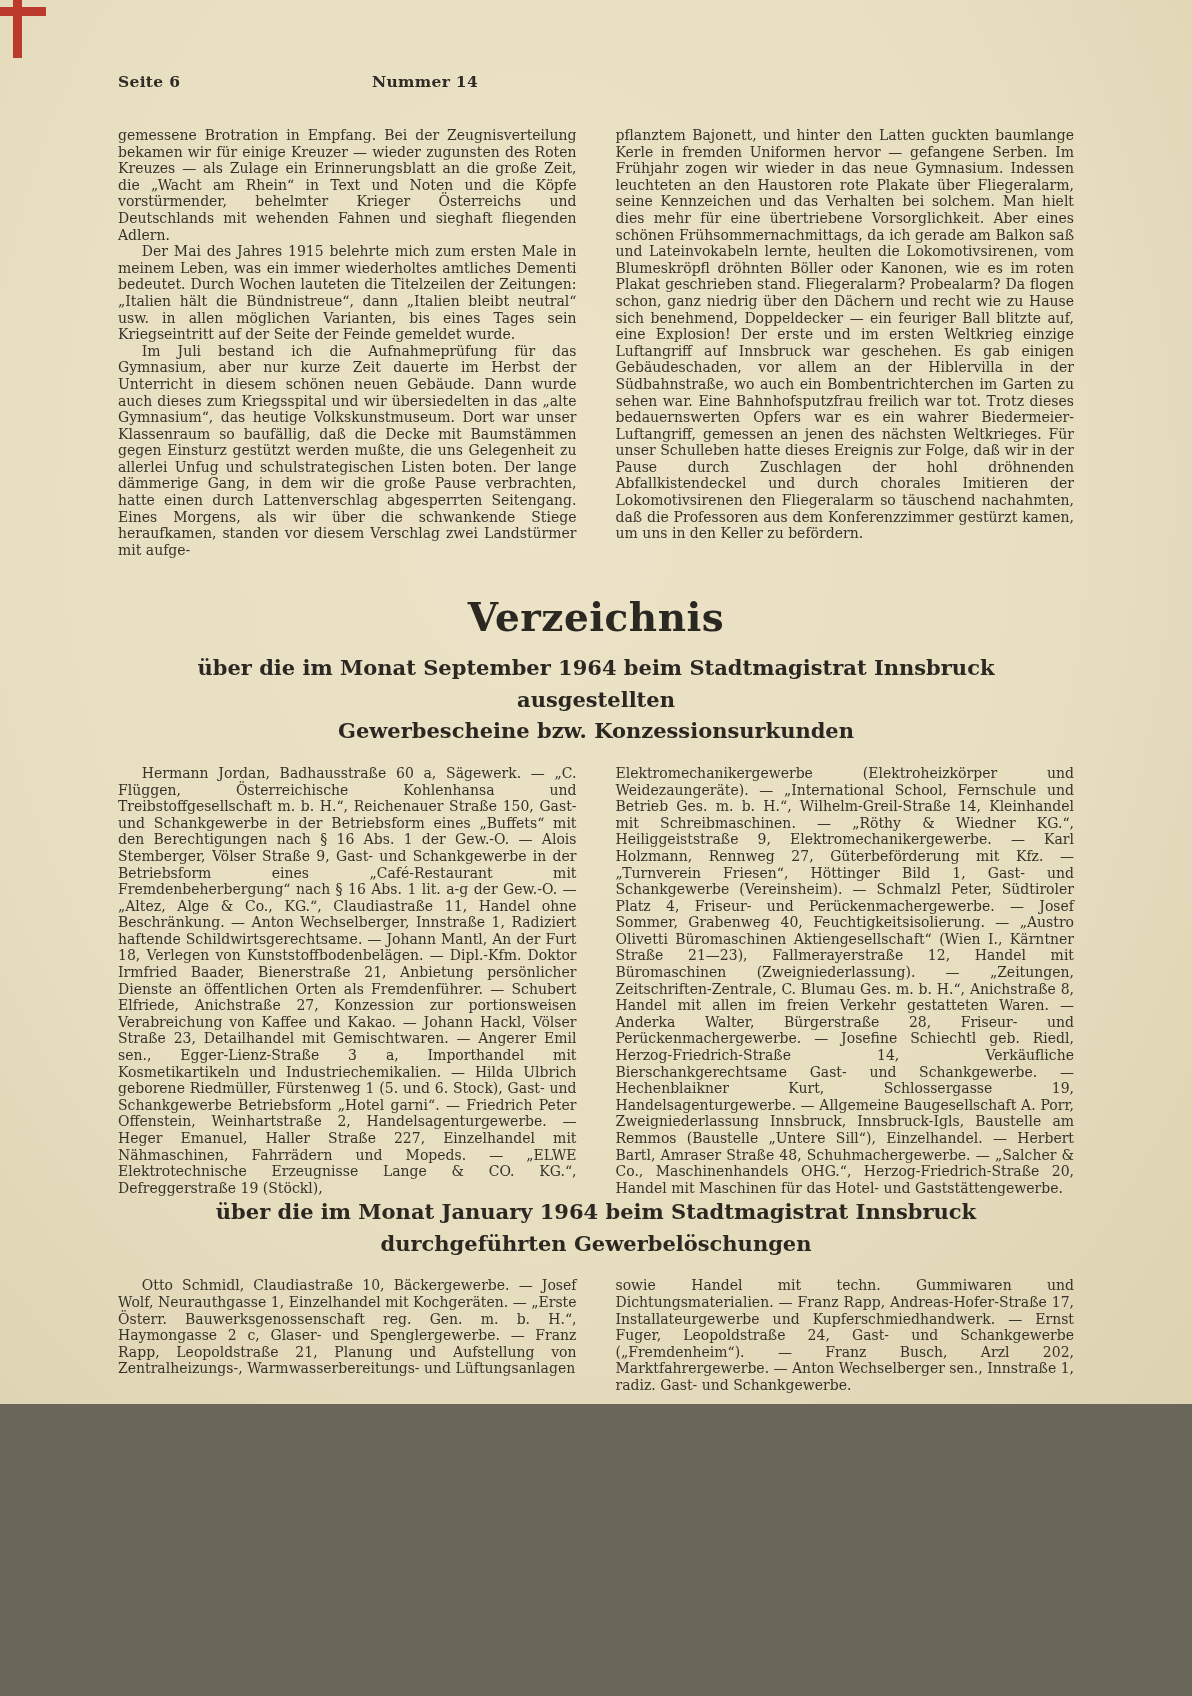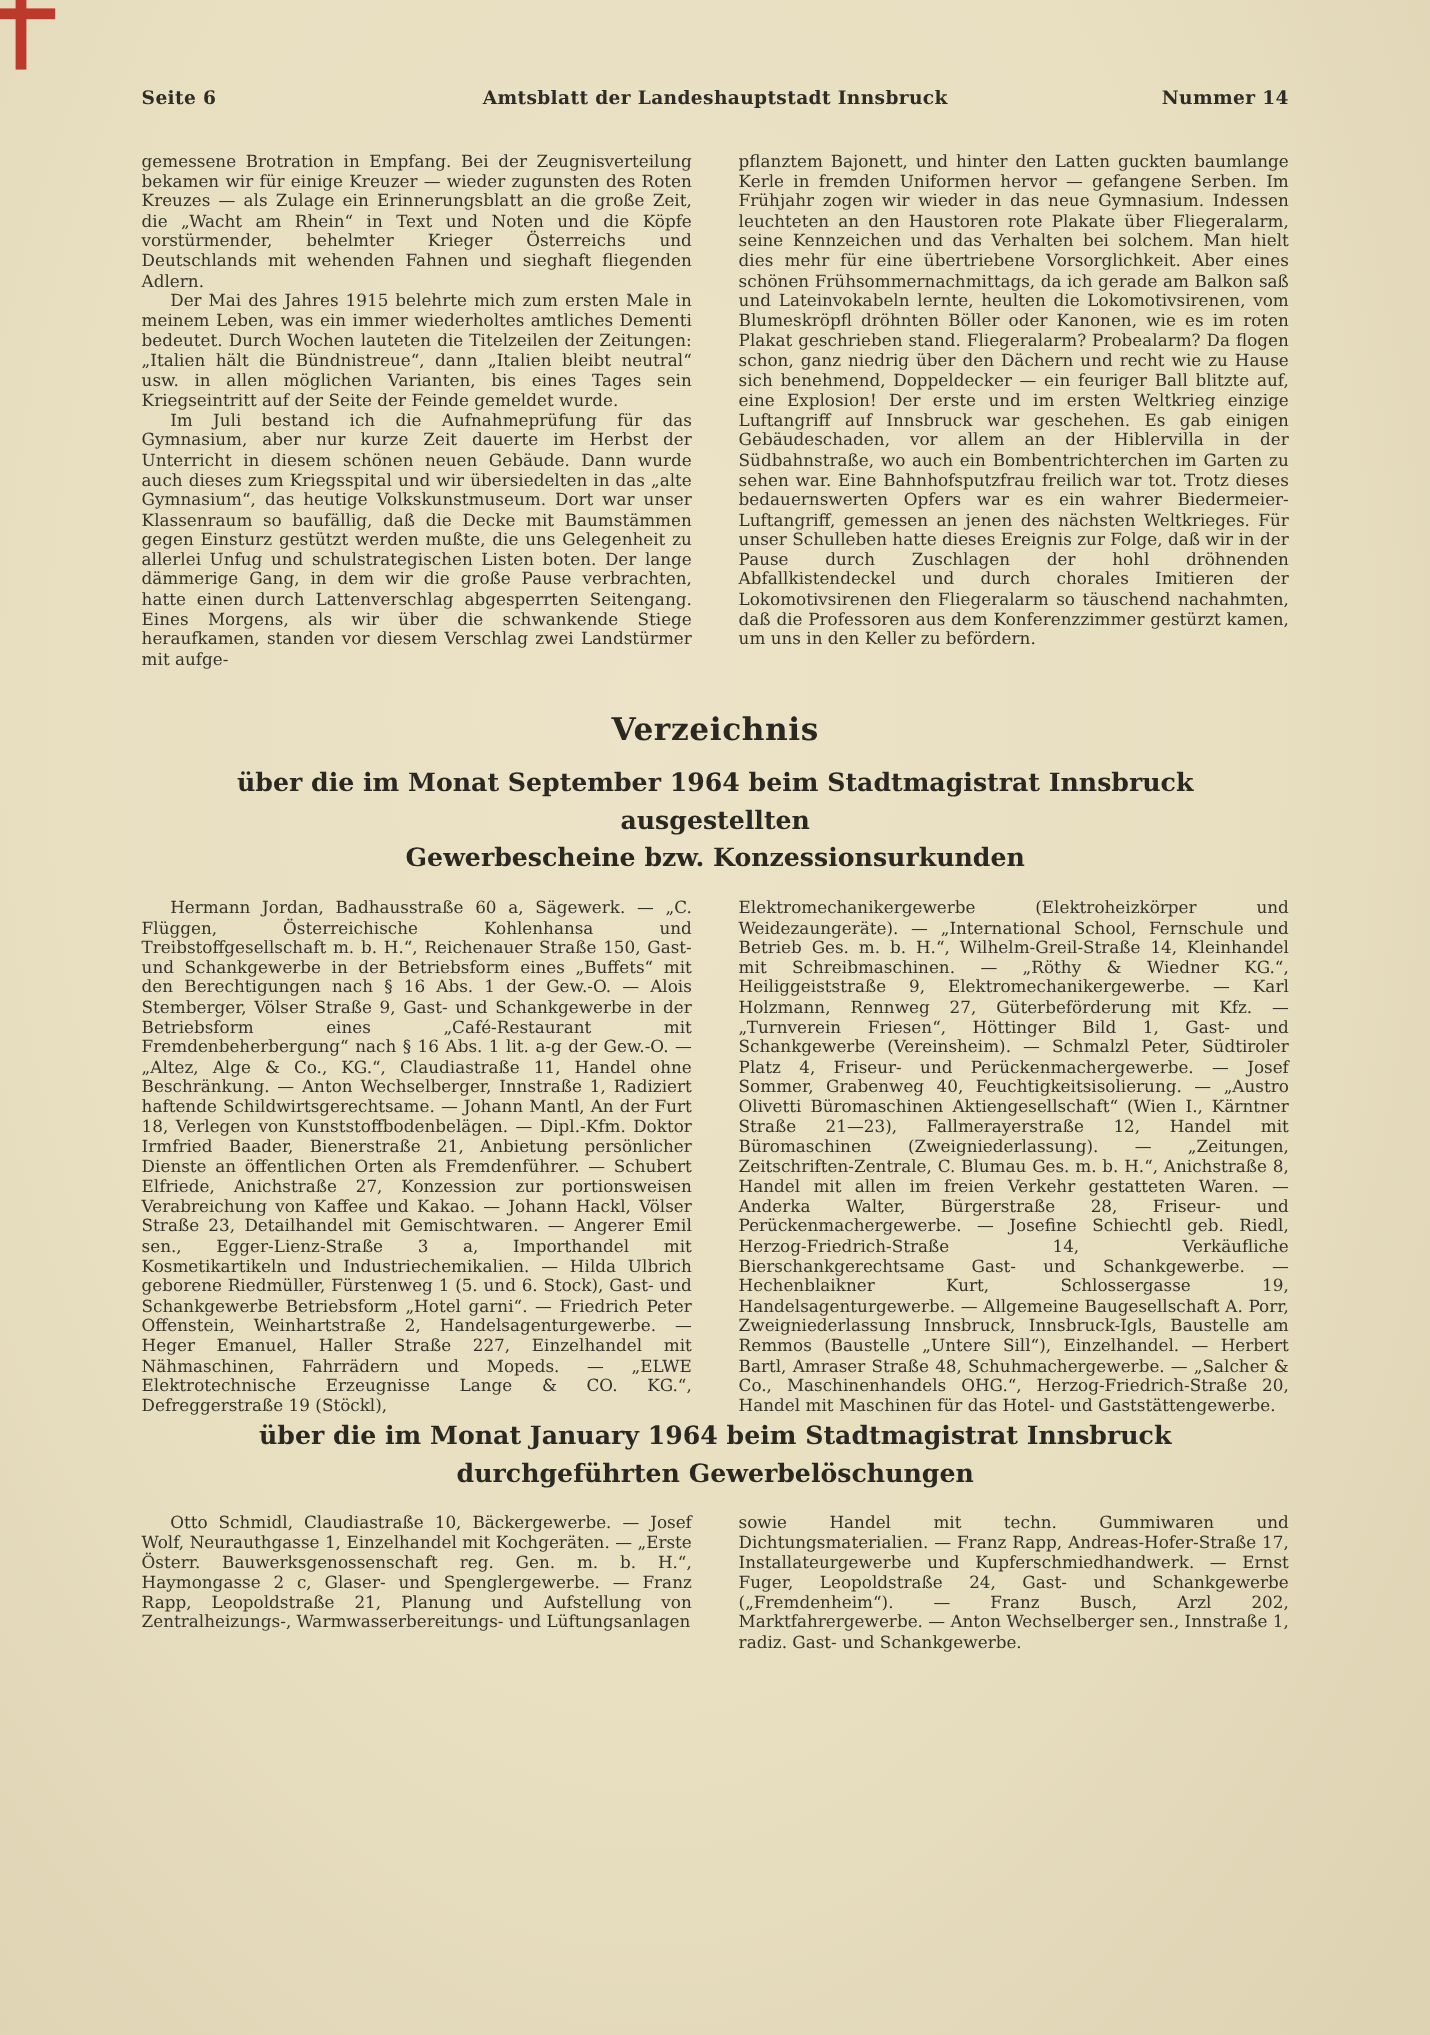--- a/index.html
+++ b/index.html
@@ -1,21 +1,21 @@
 <!DOCTYPE html>
 <html lang="de"><head>
 <meta charset="utf-8">
 <style>
   html, body { margin: 0; padding: 0; }
   body { background: #6b665a; }
 
   .page {
     position: relative;
     width: 1192px;
-    height: 1696px;
+    height: 1404px;
     margin: 0 auto;
     overflow: hidden;
     background: radial-gradient(ellipse at 45% 35%, #ece3c8 0%, #e8dfc1 55%, #ddd2b1 100%);
     font-family: "DejaVu Serif", "Liberation Serif", serif;
     color: #35322a;
   }
 
   .scan-mark { position: absolute; background: #bb3a2c; }
   .scan-mark.v { left: 13px; top: 0; width: 9px; height: 58px; }
   .scan-mark.h { left: 0; top: 7px; width: 46px; height: 9px; }
@@ -48,21 +48,21 @@
     line-height: 16.6px;
     color: #35322a;
     hyphens: auto;
   }
   .col p { margin: 0; }
   .col p.indent { text-indent: 1.7em; }
   .col .lead-indent { text-indent: 1.7em; }
 
   .section-title {
     text-align: center;
-    font-size: 26px;
+    font-size: 39px;
     font-weight: bold;
     color: #2b2822;
     margin: 36px 0 12px 0;
     letter-spacing: 0.5px;
   }
   .section-sub {
     text-align: center;
     font-size: 21px;
     font-weight: bold;
     line-height: 1.5;
@@ -76,21 +76,20 @@
 
 <div class="page">
 
   <div class="scan-mark v"></div>
   <div class="scan-mark h"></div>
 
   <div class="content">
 
     <div class="header-row">
       <span class="hl">Seite 6</span>
-      <span class="hc">Amtsblatt der Landeshauptstadt Innsbruck</span>
       <span class="hr">Nummer 14</span>
     </div>
 
     <div class="two-col">
       <div class="col">
         <p>gemessene Brotration in Empfang. Bei der Zeugnisverteilung bekamen wir für einige Kreuzer — wieder zugunsten des Roten Kreuzes — als Zulage ein Erinnerungsblatt an die große Zeit, die „Wacht am Rhein“ in Text und Noten und die Köpfe vorstürmender, behelmter Krieger Österreichs und Deutschlands mit wehenden Fahnen und sieghaft fliegenden Adlern.</p>
         <p class="indent">Der Mai des Jahres 1915 belehrte mich zum ersten Male in meinem Leben, was ein immer wiederholtes amtliches Dementi bedeutet. Durch Wochen lauteten die Titelzeilen der Zeitungen: „Italien hält die Bündnistreue“, dann „Italien bleibt neutral“ usw. in allen möglichen Varianten, bis eines Tages sein Kriegseintritt auf der Seite der Feinde gemeldet wurde.</p>
         <p class="indent">Im Juli bestand ich die Aufnahmeprüfung für das Gymnasium, aber nur kurze Zeit dauerte im Herbst der Unterricht in diesem schönen neuen Gebäude. Dann wurde auch dieses zum Kriegsspital und wir übersiedelten in das „alte Gymnasium“, das heutige Volkskunstmuseum. Dort war unser Klassenraum so baufällig, daß die Decke mit Baumstämmen gegen Einsturz gestützt werden mußte, die uns Gelegenheit zu allerlei Unfug und schulstrategischen Listen boten. Der lange dämmerige Gang, in dem wir die große Pause verbrachten, hatte einen durch Lattenverschlag abgesperrten Seitengang. Eines Morgens, als wir über die schwankende Stiege heraufkamen, standen vor diesem Verschlag zwei Landstürmer mit aufge-</p>
       </div>
       <div class="col">

